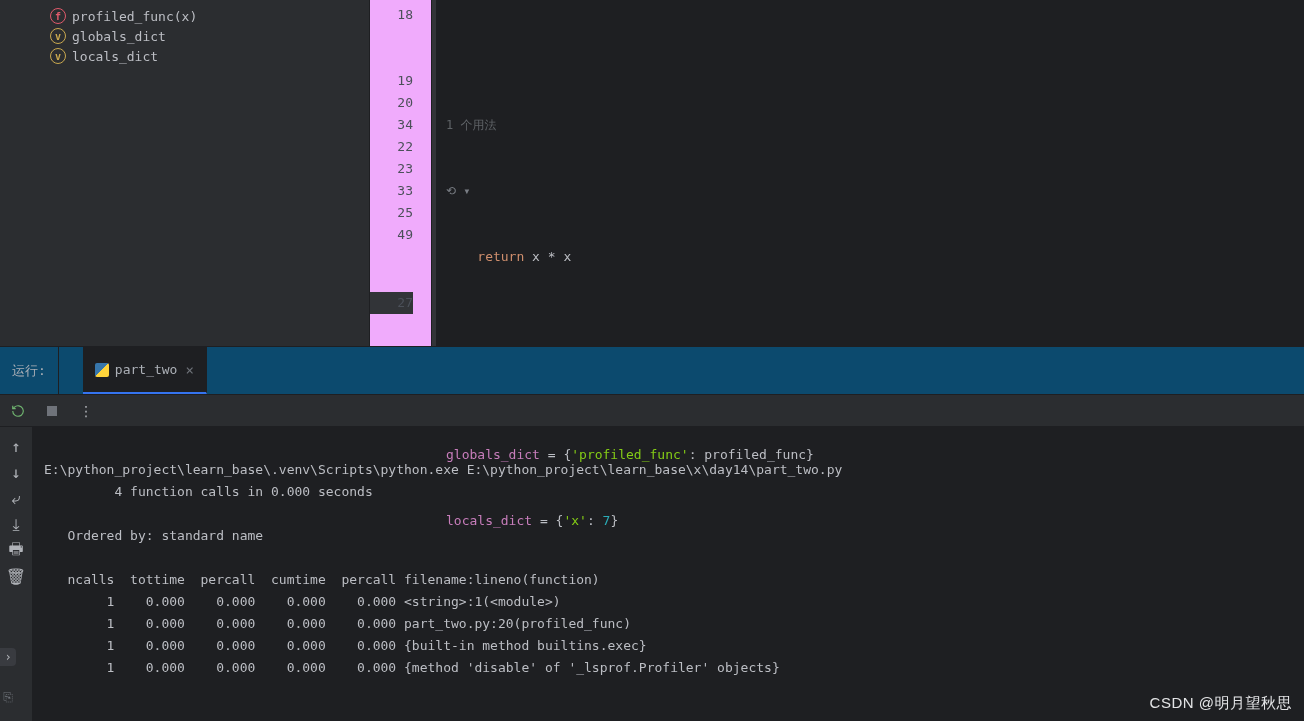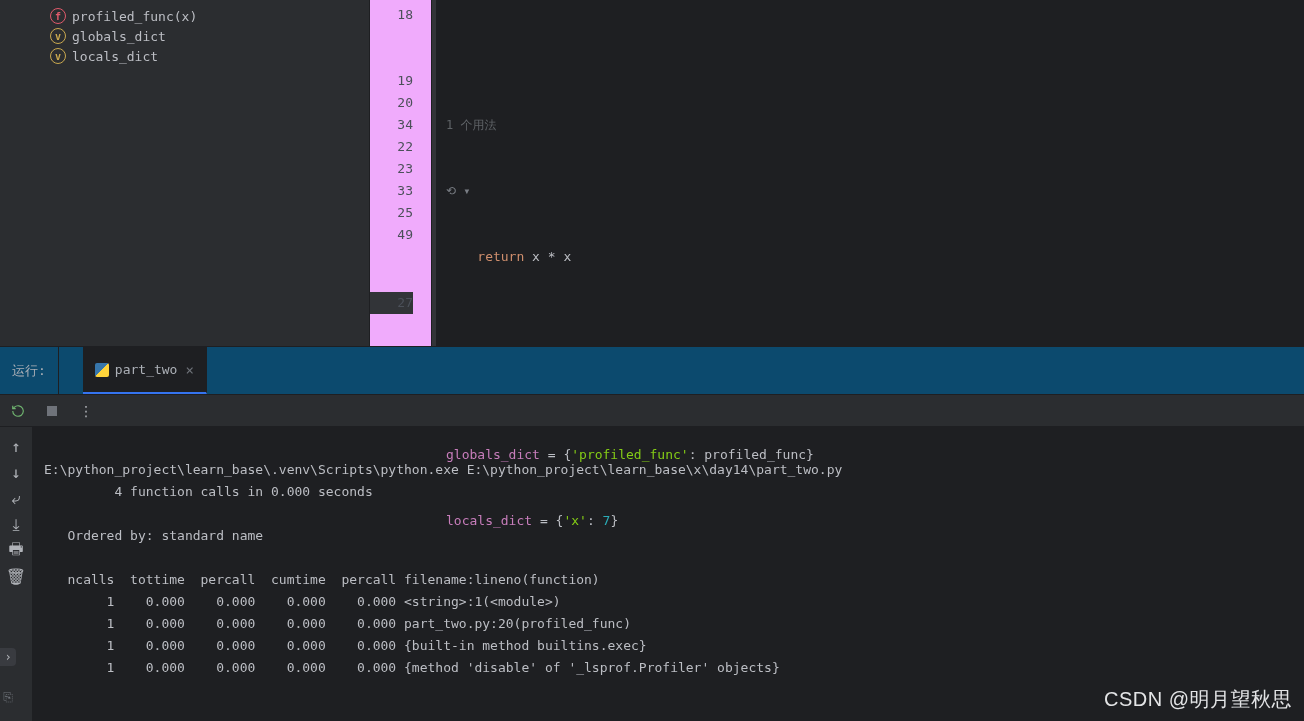--- a/index.html
+++ b/index.html
@@ -38,21 +38,21 @@
   .tab.active { background: #1e1f22; border-bottom: 2px solid #3574f0; margin-left: 24px; }
   .tab .close { margin-left: 8px; color: #6f737a; font-size: 14px; }
 
   .run-area { flex: 1; display: flex; }
   .run-toolbar-h { height: 32px; display: flex; align-items: center; gap: 18px; padding-left: 10px; color: #b0b3b8; border-bottom: 1px solid #1e1f22; }
   .run-toolbar-h .btn { width: 16px; height: 16px; display: inline-flex; align-items: center; justify-content: center; cursor: pointer; color: #b0b3b8; }
   .run-left-bar { width: 32px; display: flex; flex-direction: column; align-items: center; gap: 8px; padding-top: 10px; background: #2b2d30; color: #b0b3b8; }
   .run-left-bar .btn { width: 18px; height: 18px; display: inline-flex; align-items: center; justify-content: center; cursor: pointer; }
   .console-wrap { flex: 1; display: flex; flex-direction: column; }
   .console { flex: 1; background: #1e1f22; padding: 10px 12px; font-size: 13px; line-height: 22px; white-space: pre; color: #bcbec4; overflow: hidden; }
-  .watermark { position: absolute; right: 12px; bottom: 8px; font-size: 20px; color: #e3e4e6; font-family: sans-serif; letter-spacing: .5px; margin-left: 40px; }
+  .watermark { position: absolute; right: 12px; bottom: 8px; font-size: 15px; color: #e3e4e6; font-family: sans-serif; letter-spacing: .5px; margin-left: 40px; }
 
   
   .left-notch { position: absolute; left: 0; top: 648px; width: 16px; height: 18px; background: #393b40; border-radius: 0 4px 4px 0; display: flex; align-items: center; justify-content: center; color: #b0b3b8; font-size: 12px; z-index: 5; }
   .left-notch2 { position: absolute; left: 0; top: 688px; width: 16px; height: 18px; display: flex; align-items: center; justify-content: center; color: #6f737a; font-size: 12px; z-index: 5; }
 
   svg { pointer-events: none; }
 </style>
 </head>
 <body>
 

